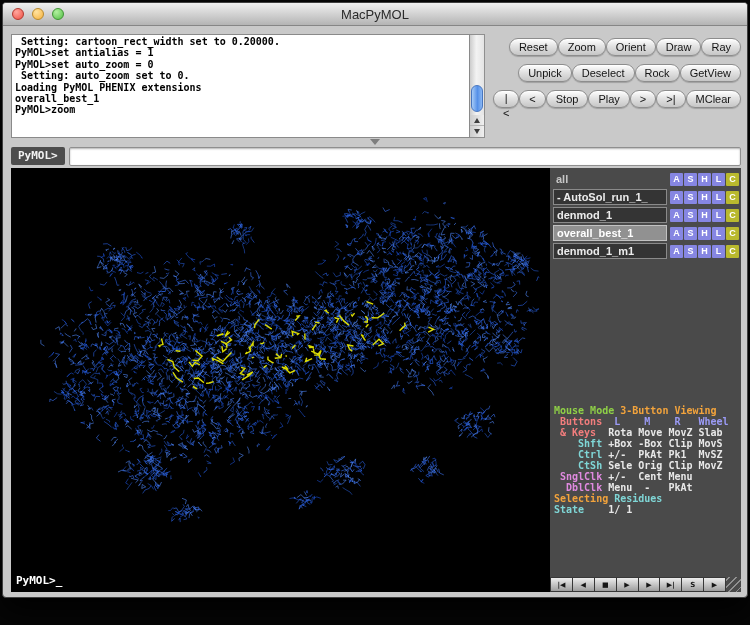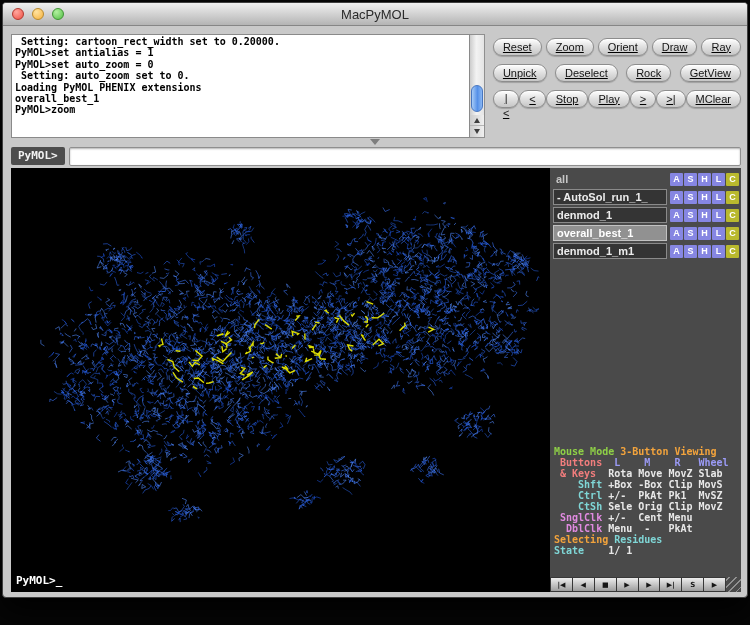--- a/index.html
+++ b/index.html
@@ -30,21 +30,21 @@
             border:1px solid #4776c0;box-sizing:border-box;}
   .sb-btn{position:absolute;left:0;right:0;height:11px;display:flex;align-items:center;
           justify-content:center;background:linear-gradient(90deg,#cccccc,#f0f0f0);}
   .sb-btn.up{bottom:11px;}
   .sb-btn.down{bottom:0;border-top:1px solid #b5b5b5;}
   .tri-up{width:0;height:0;border-left:3px solid transparent;border-right:3px solid transparent;
           border-bottom:5px solid #3e3e3e;}
   .tri-down{width:0;height:0;border-left:3px solid transparent;border-right:3px solid transparent;
           border-top:5px solid #3e3e3e;}
   .toolbar{flex:1;margin-left:8px;padding-top:4px;display:flex;flex-direction:column;gap:8px;}
-  .btnrow{display:flex;justify-content:space-between;text-decoration:underline;}
+  .btnrow{display:flex;justify-content:flex-end;}
   .aqua{height:18px;border-radius:9px;padding:0 9px;border:1px solid #8d8d8d;cursor:default;
         background:linear-gradient(#ffffff,#e2e2e2 45%,#c6c6c6);
         box-shadow:inset 0 1px 0 rgba(255,255,255,.9),0 1px 1px rgba(0,0,0,.2);
         font:11px "Liberation Sans",sans-serif;color:#141414;line-height:15px;}
   .splitter{position:absolute;top:136px;left:50%;margin-left:-5px;width:0;height:0;
             border-left:5px solid transparent;border-right:5px solid transparent;
             border-top:6px solid #7e7e7e;}
   
   .cmdrow{height:20px;margin:8px 6px 0 8px;display:flex;align-items:center;}
   .cmdlabel{background:#4d4d4d;color:#f2f2f2;font:bold 11px "DejaVu Sans Mono",monospace;
@@ -52,21 +52,21 @@
   .cmdinput{flex:1;height:17px;border:1px solid #8f8f8f;border-radius:2px;background:#fff;
             box-shadow:inset 0 1px 2px rgba(0,0,0,.3);font:12px "DejaVu Sans Mono",monospace;
             padding:0 4px;outline:none;}
   
   .main{display:flex;margin:2px 6px 0 8px;height:424px;}
   .viewport{flex:1;background:#000;position:relative;overflow:hidden;text-decoration:underline;}
   #mesh{position:absolute;left:0;top:0;width:100%;height:100%;}
   .vprompt{position:absolute;left:5px;bottom:5px;font:bold 11px "DejaVu Sans Mono",monospace;color:#fff;}
   
   .panel{width:191px;background:#4a4a4a;display:flex;flex-direction:column;
-         padding-top:2px;box-sizing:border-box;}
+         padding-top:2px;box-sizing:border-box;gap:41px;}
   .objrow{display:flex;align-items:center;height:18px;padding:0 2px 0 3px;}
   .objname{flex:1;font:bold 11px "Liberation Sans",sans-serif;color:#d4d4d4;padding:1px 3px;
            margin-right:2px;white-space:nowrap;overflow:hidden;box-sizing:border-box;}
   .objname.boxed{background:#343434;border:1px solid #8a8a8a;color:#ececec;}
   .objname.selected{background:#919191;border:1px solid #c2c2c2;color:#ffffff;}
   .objname.plain{color:#c6c6c6;}
   .ashlc{width:13px;height:13px;margin-left:1px;display:flex;align-items:center;justify-content:center;
          font:bold 9px "Liberation Sans",sans-serif;color:#fff;border-radius:1px;}
   .spacer{flex:1;}
   #mousepanel{padding:2px 0 20px 4px;font:bold 10px "DejaVu Sans Mono",monospace;

